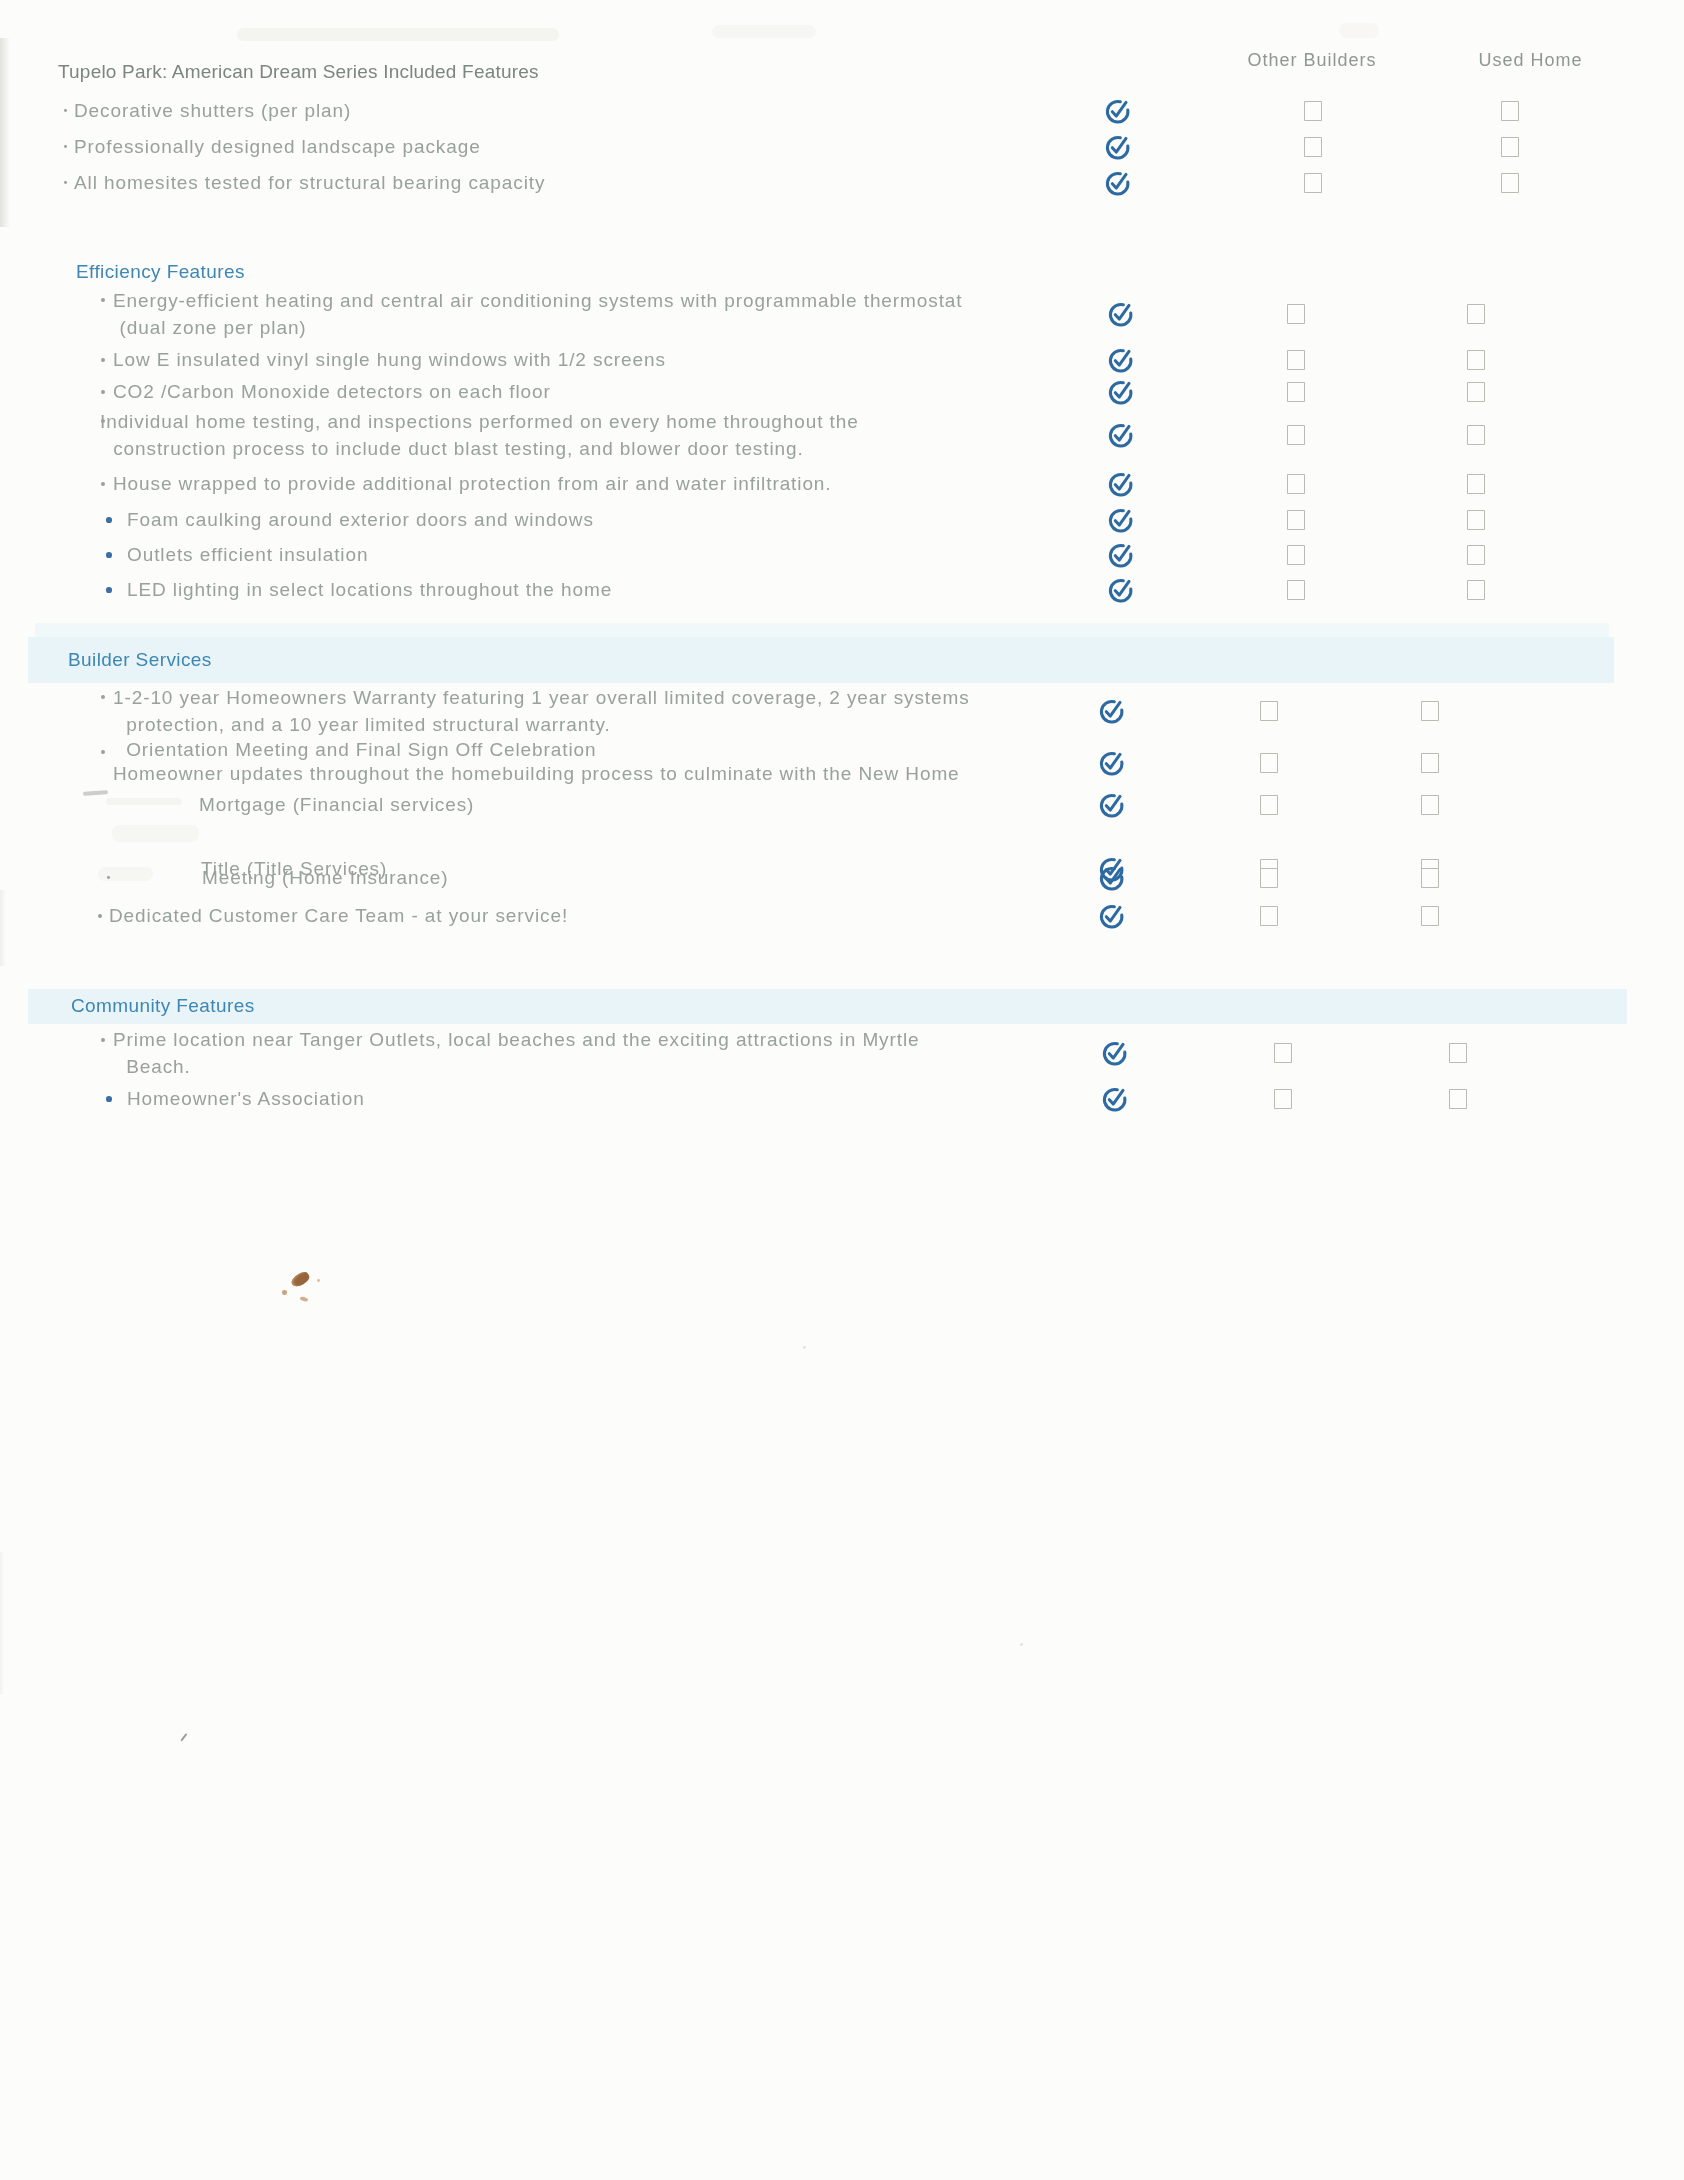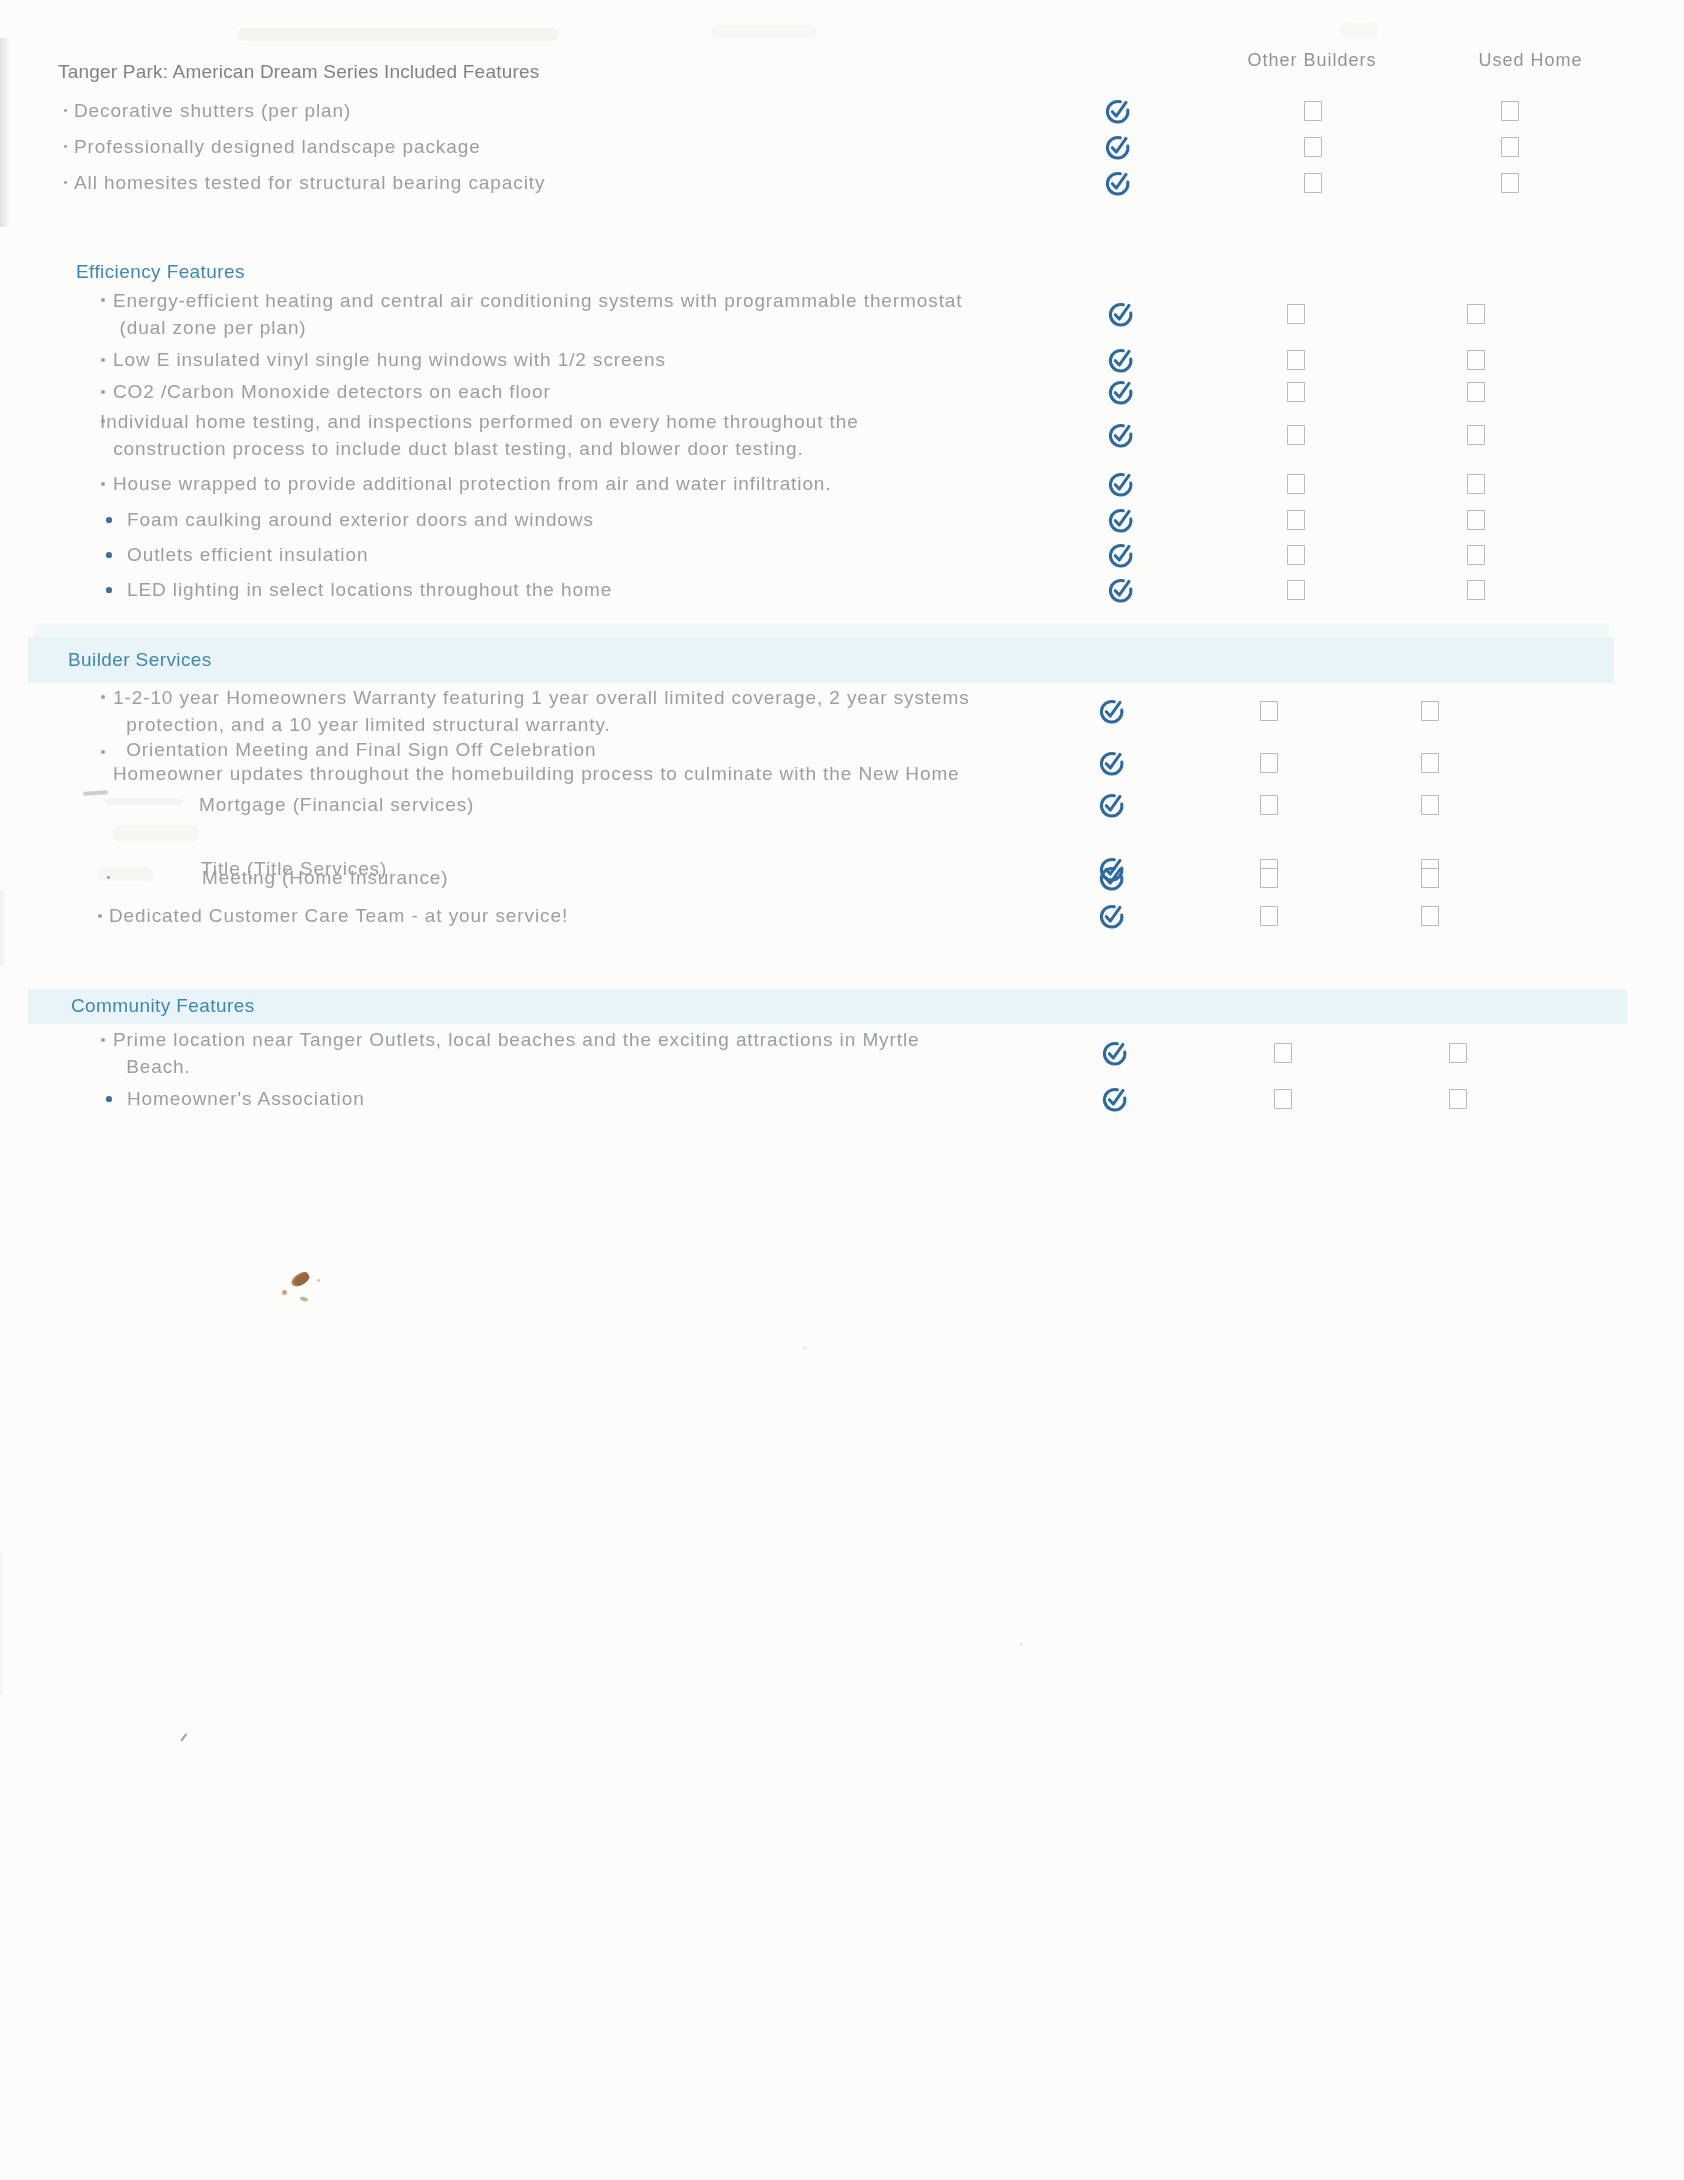--- a/index.html
+++ b/index.html
@@ -102,21 +102,21 @@
 
   <div class="streak e1"></div>
   <div class="streak e2"></div>
   <div class="streak e3"></div>
   <div class="smudge sm1"></div>
   <div class="smudge sm2"></div>
   <div class="smudge sm3"></div>
   <div class="speck" style="left:803px;top:1346px;"></div>
   <div class="speck" style="left:1020px;top:1643px;"></div>
 
-  <div class="title">Tanger Park: American Dream Series Included Features</div>
+  <div class="title">Tupelo Park: American Dream Series Included Features</div>
   <div class="colhead ob">Other Builders</div>
   <div class="colhead uh">Used Home</div>
 
   <div class="section s0">
 
     <div class="row" style="top:93px;height:36px;">
       <span class="bu small" style="left:64px;"></span>
       <div class="txt" style="left:74px;">
           <div>Decorative shutters (per plan)</div>
         </div>

